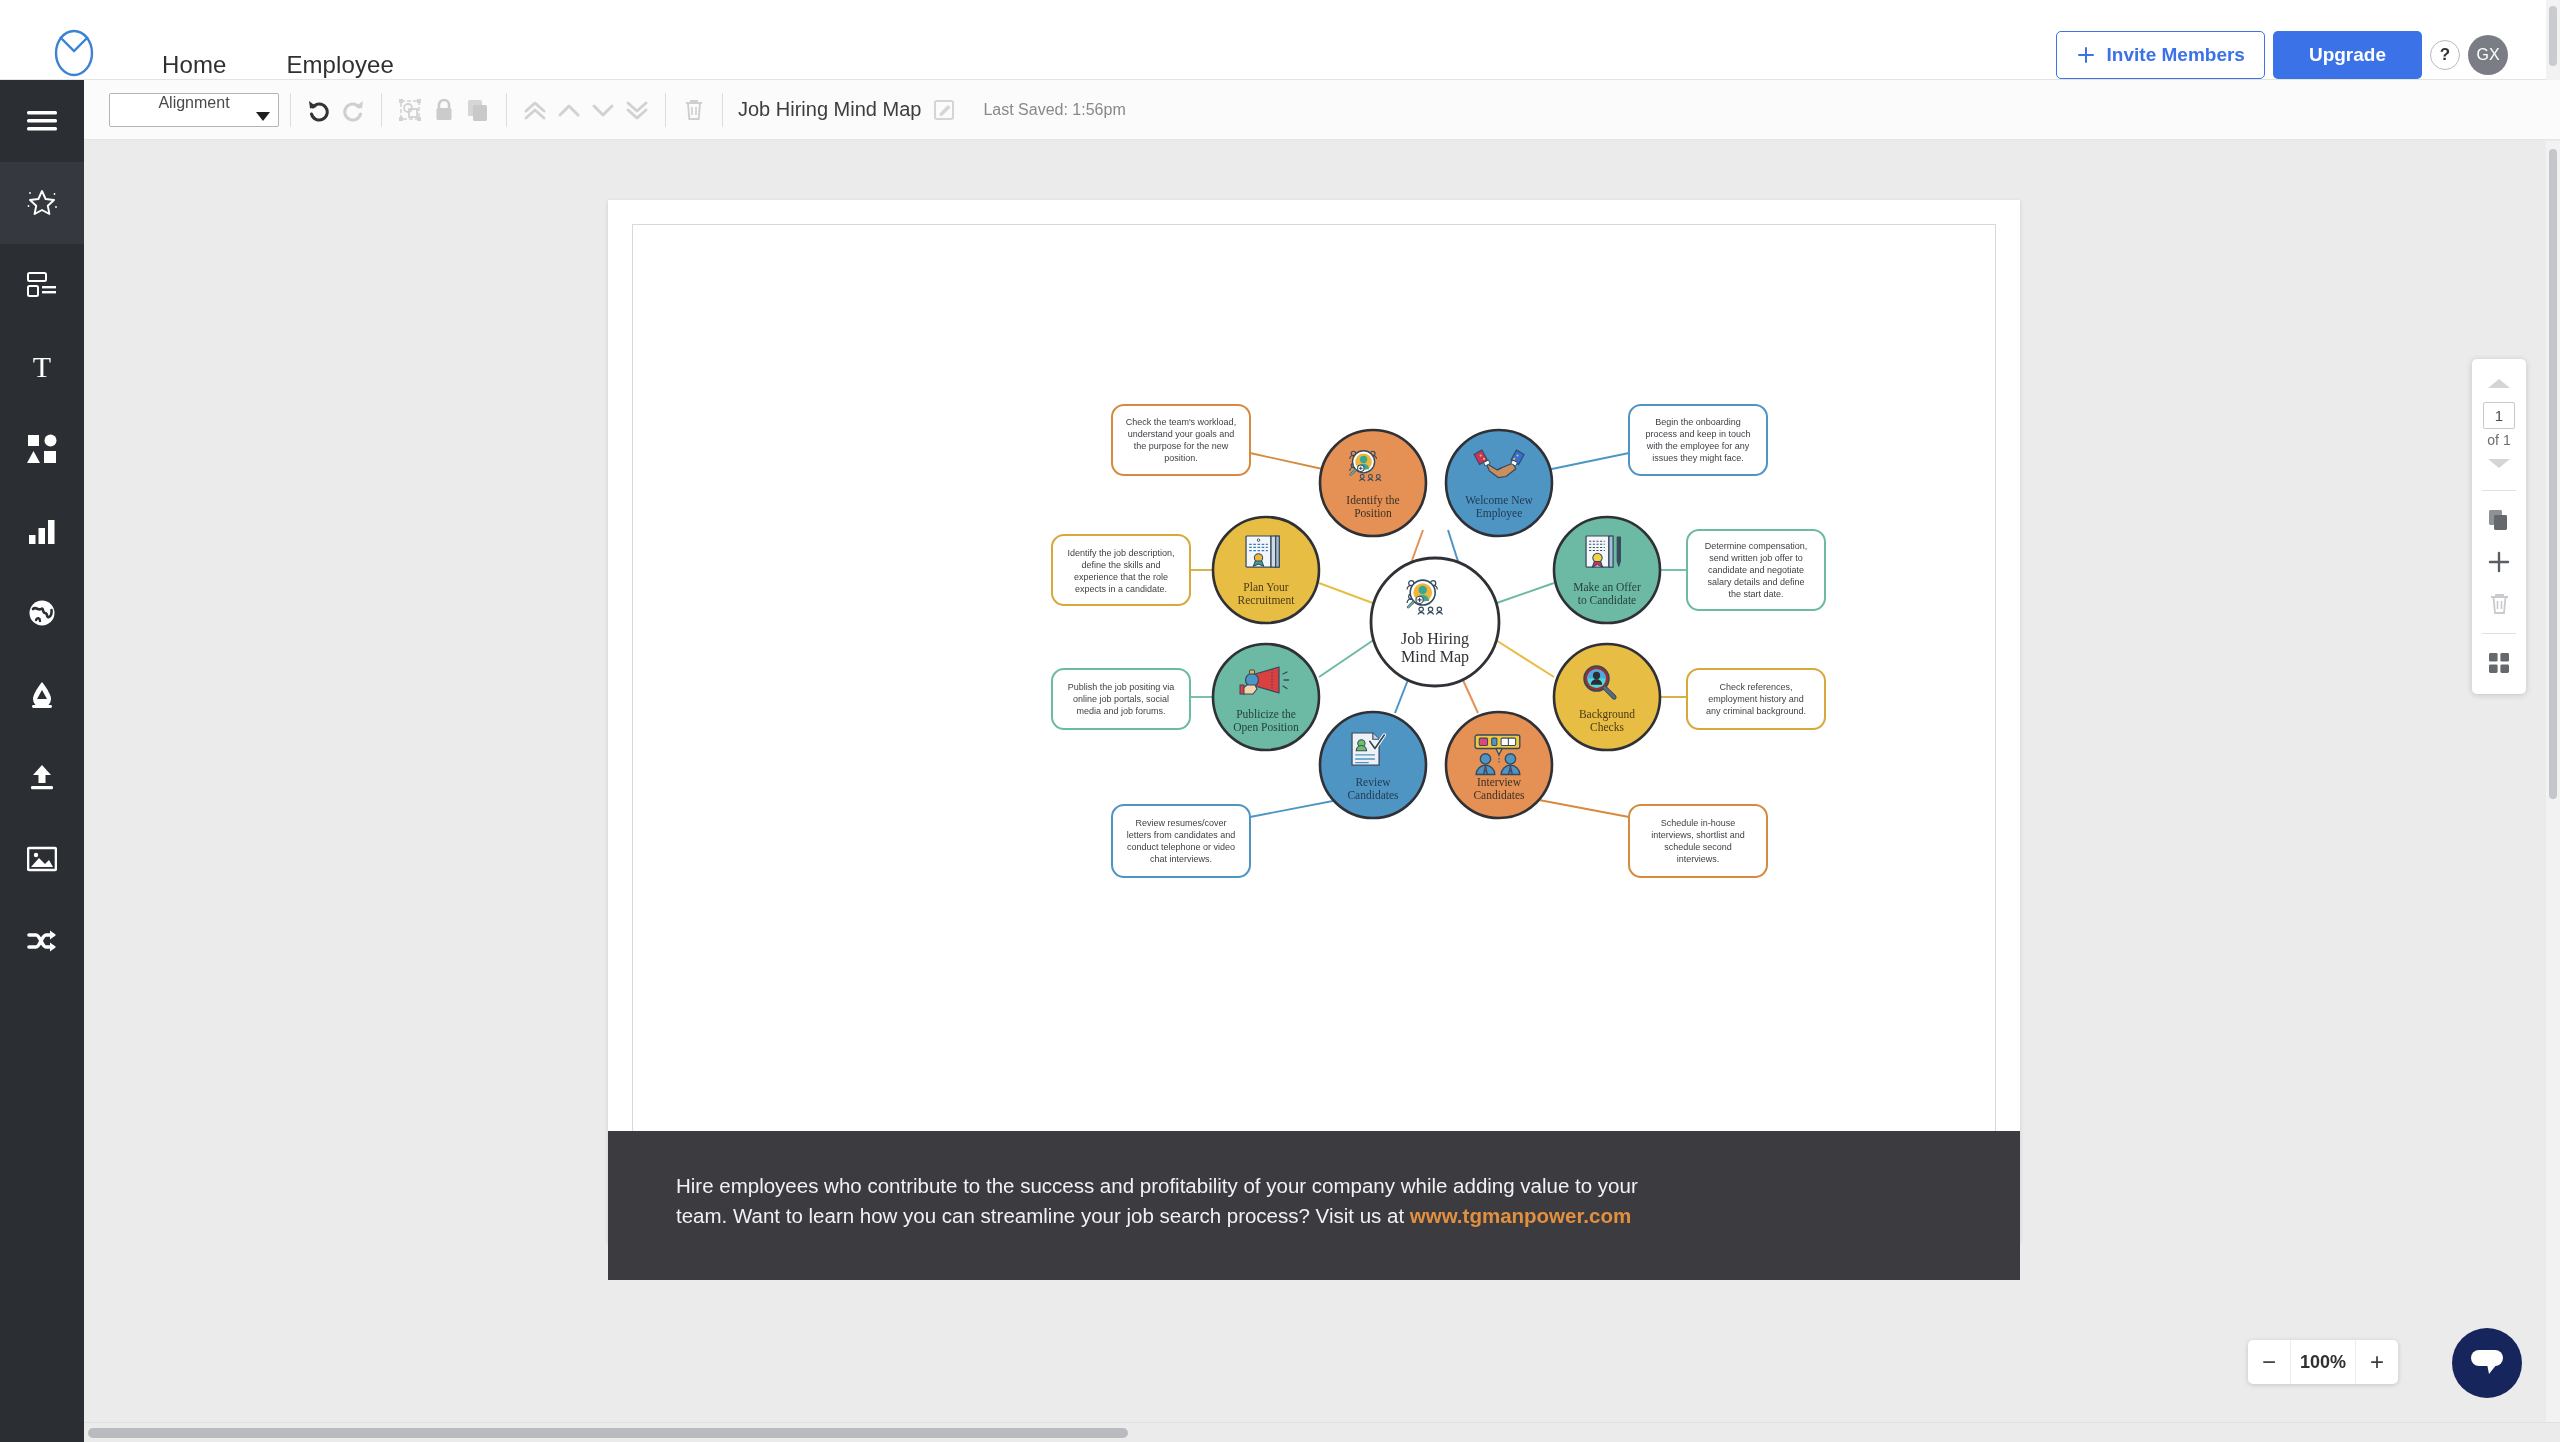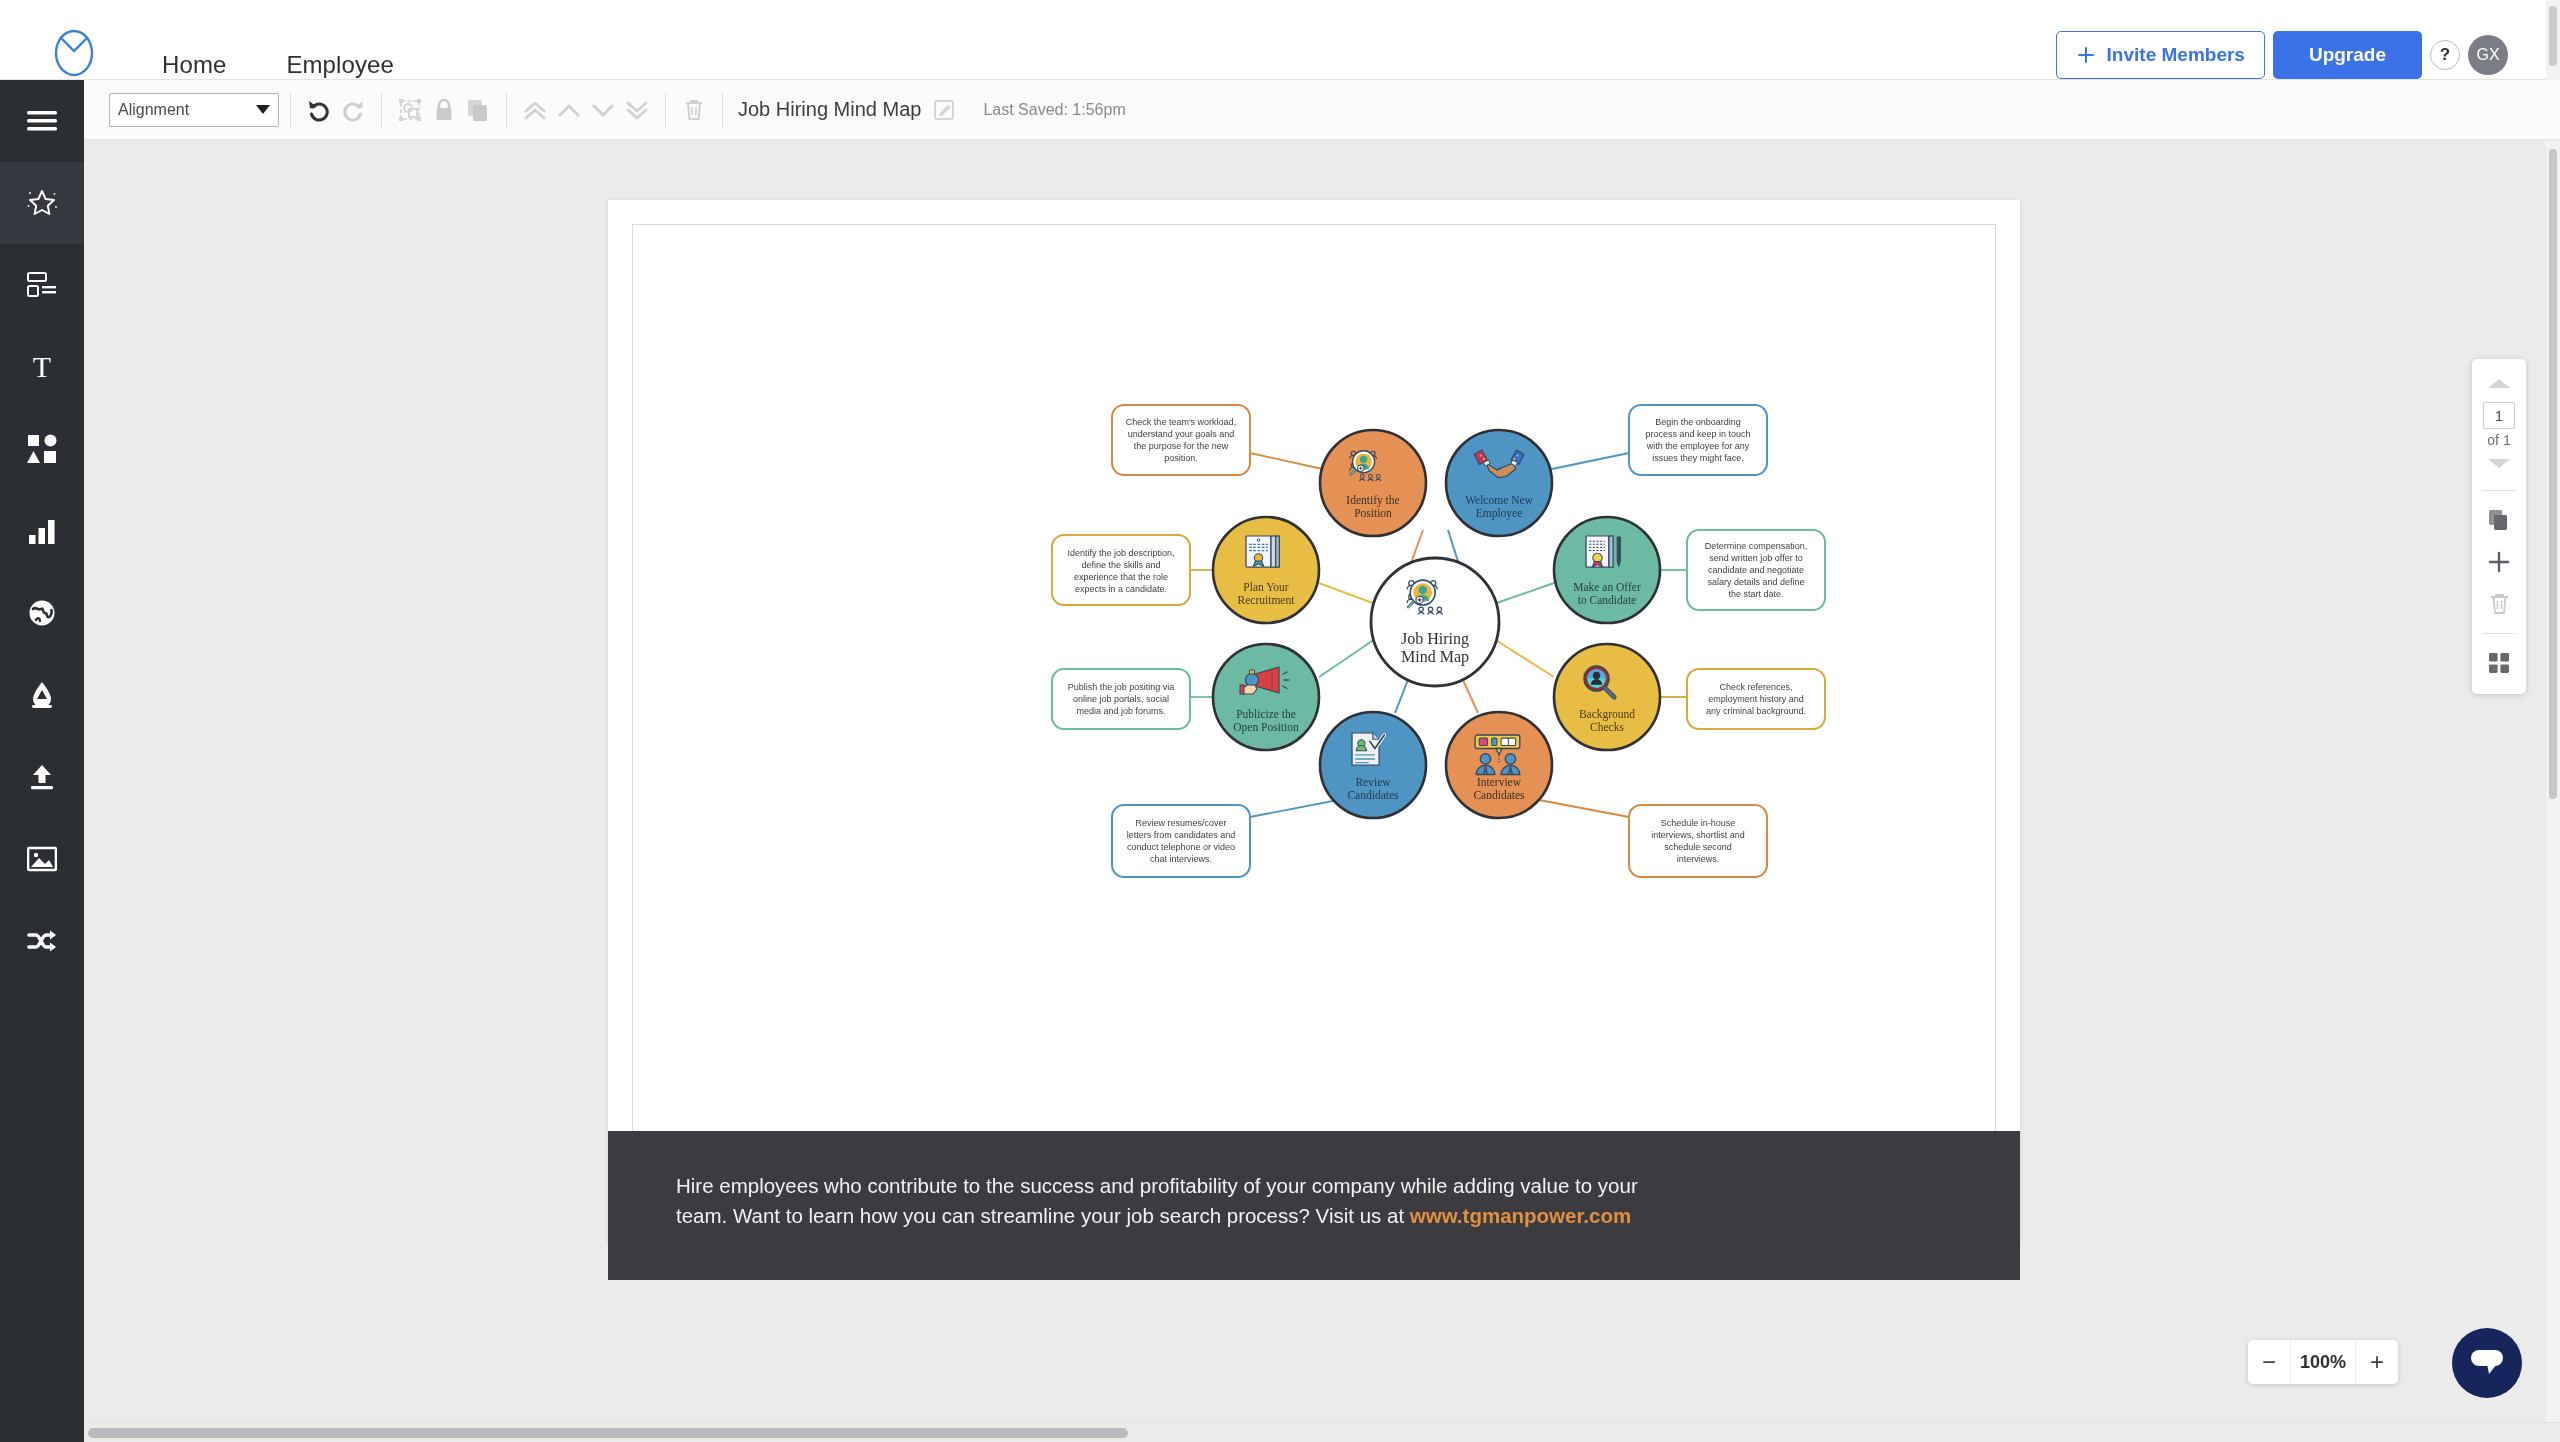--- a/index.html
+++ b/index.html
@@ -56,21 +56,21 @@
   
   .toolbar {
     position: absolute; top: 80px; left: 84px; width: 2476px; height: 60px;
     background: #fbfbfb; border-bottom: 1px solid #e6e6e6;
     display: flex; align-items: center;
   }
   .select-align {
     margin-left: 25px; width: 170px; height: 34px;
     border: 1px solid #b4b4b4; background: #fff; border-radius: 2px;
     display: flex; align-items: center; padding: 0 8px;
-    font-size: 16px; color: #4a4a4a; cursor: pointer; position: relative;
+    font-size: 16px; color: #4a4a4a; cursor: pointer; position: relative; flex-direction: column;
   }
   .select-align .caret {
     margin-left: auto; width: 0; height: 0;
     border-left: 7px solid transparent; border-right: 7px solid transparent;
     border-top: 9px solid #1f1f1f;
   }
   .tb-sep { width: 1px; height: 34px; background: #dcdcdc; margin: 0 11px; }
   .tb-ico { width: 34px; height: 34px; display: flex; align-items: center; justify-content: center; cursor: pointer; }
   .doc-title { font-size: 20px; color: #3b3d40; margin-left: 4px; }
   .last-saved { font-size: 16px; color: #86888c; margin-left: 22px; }

